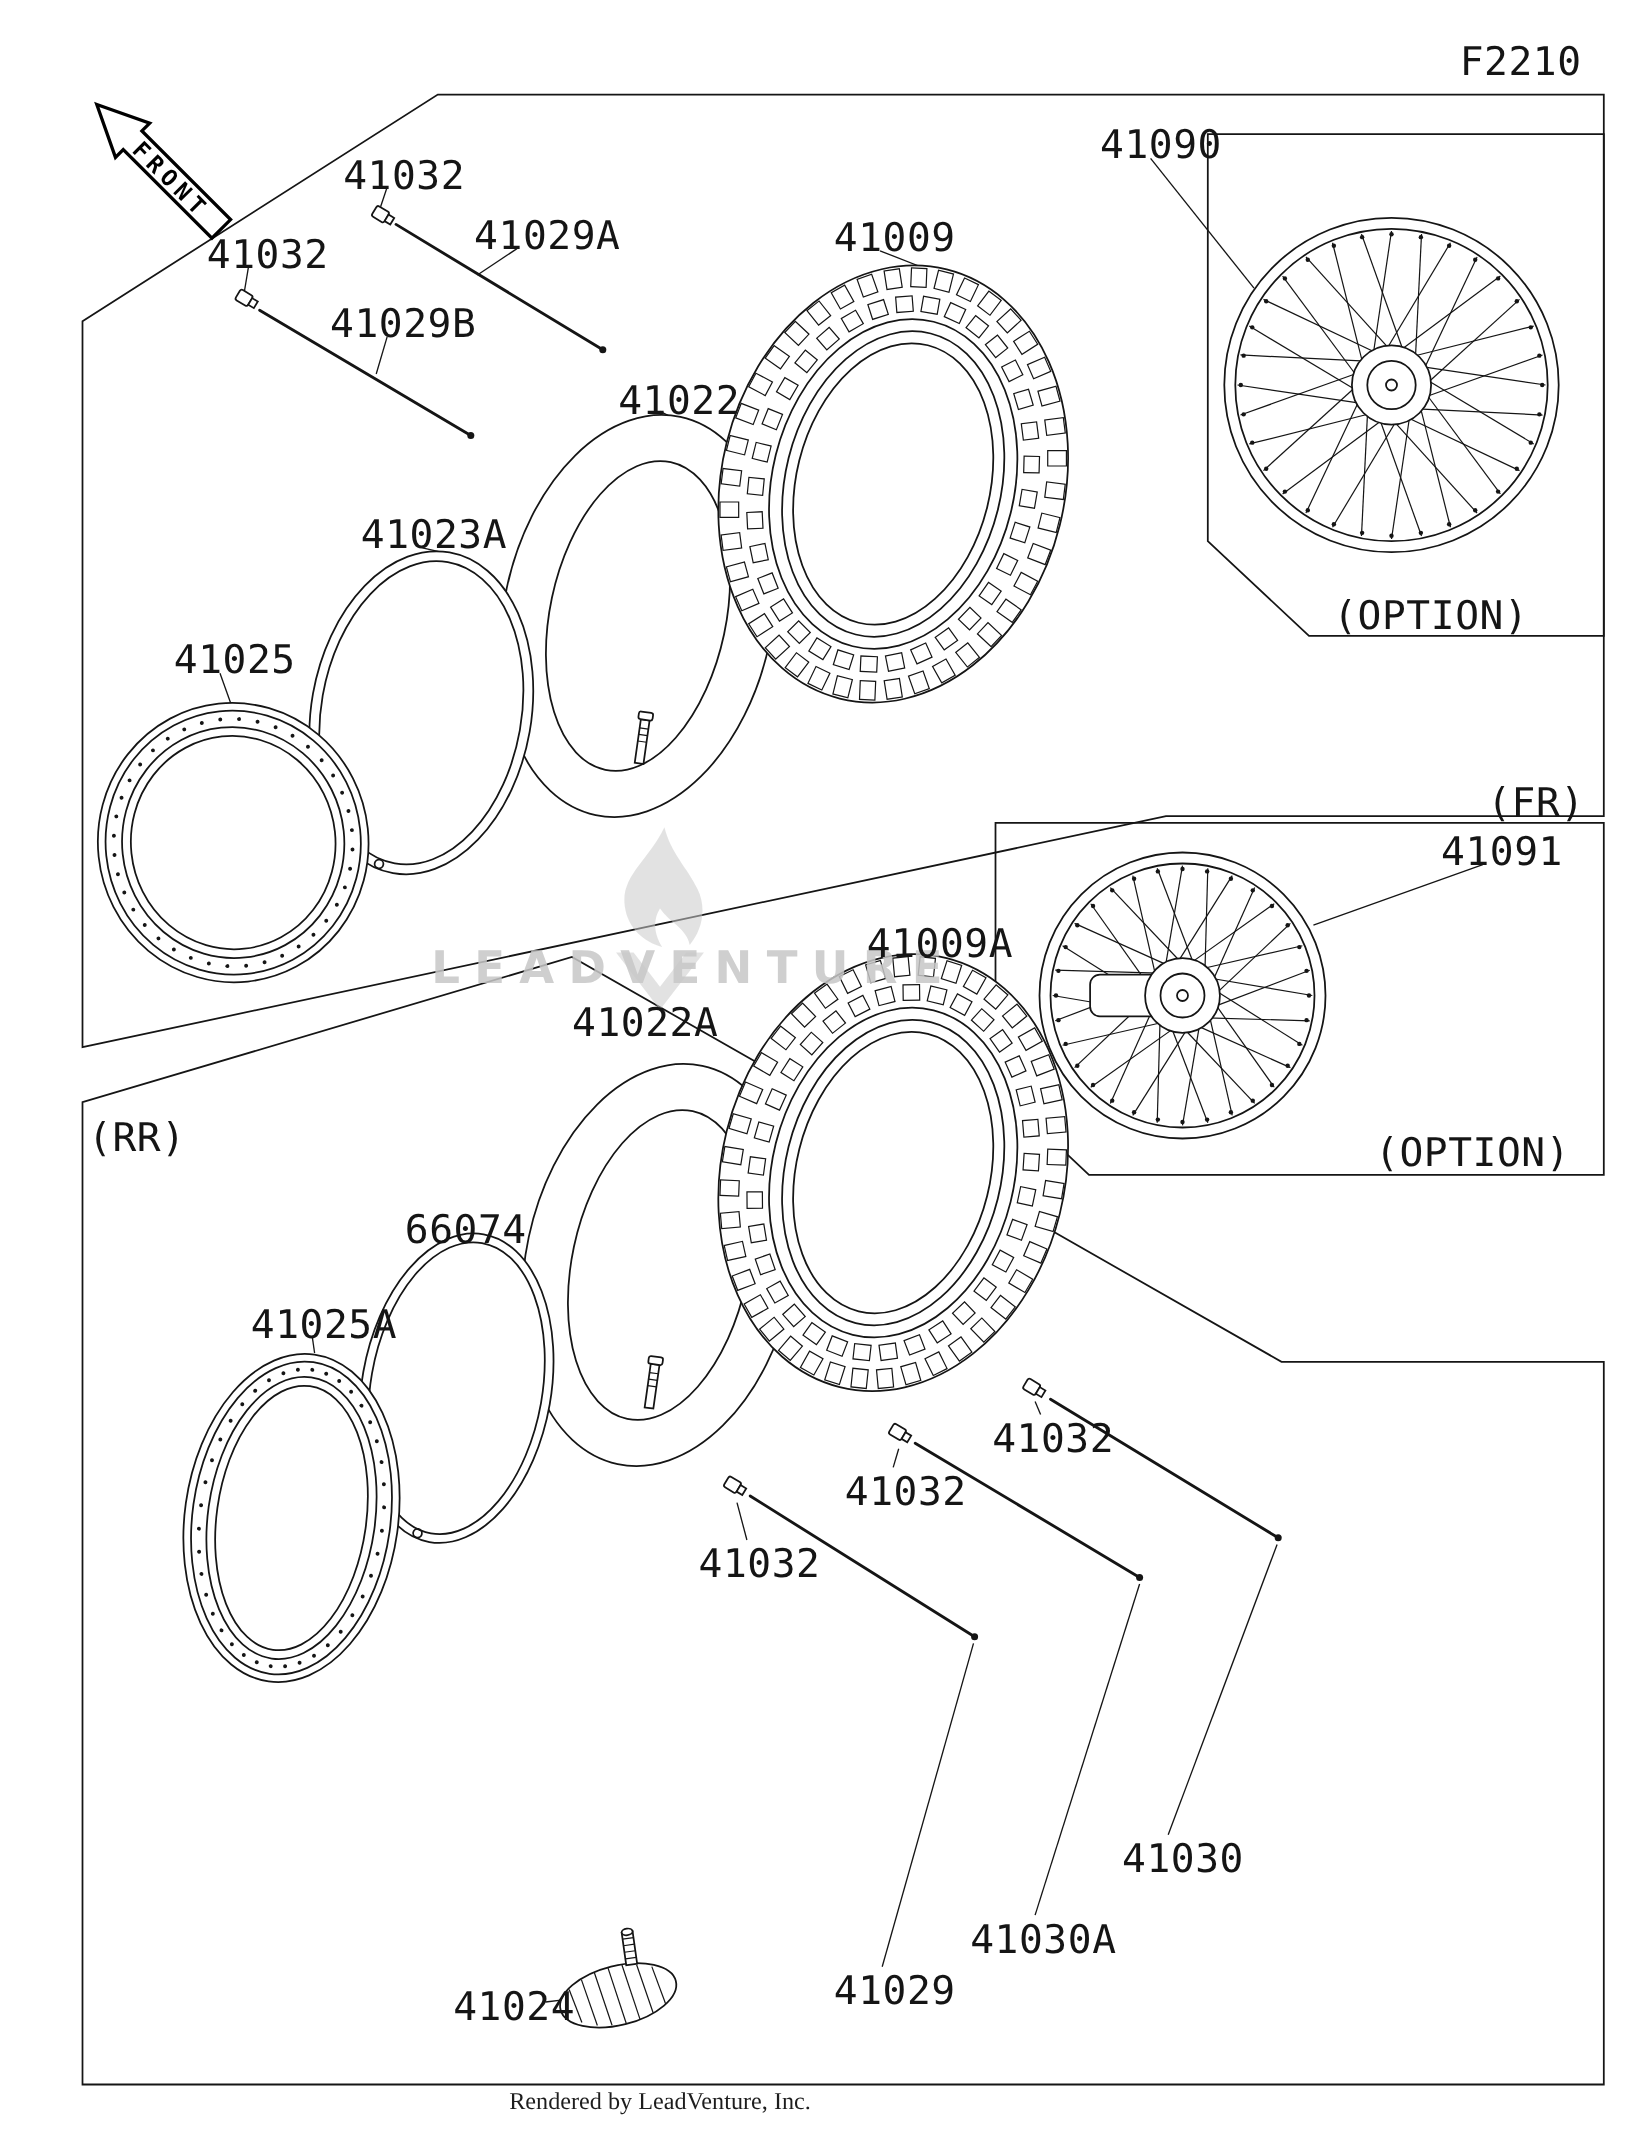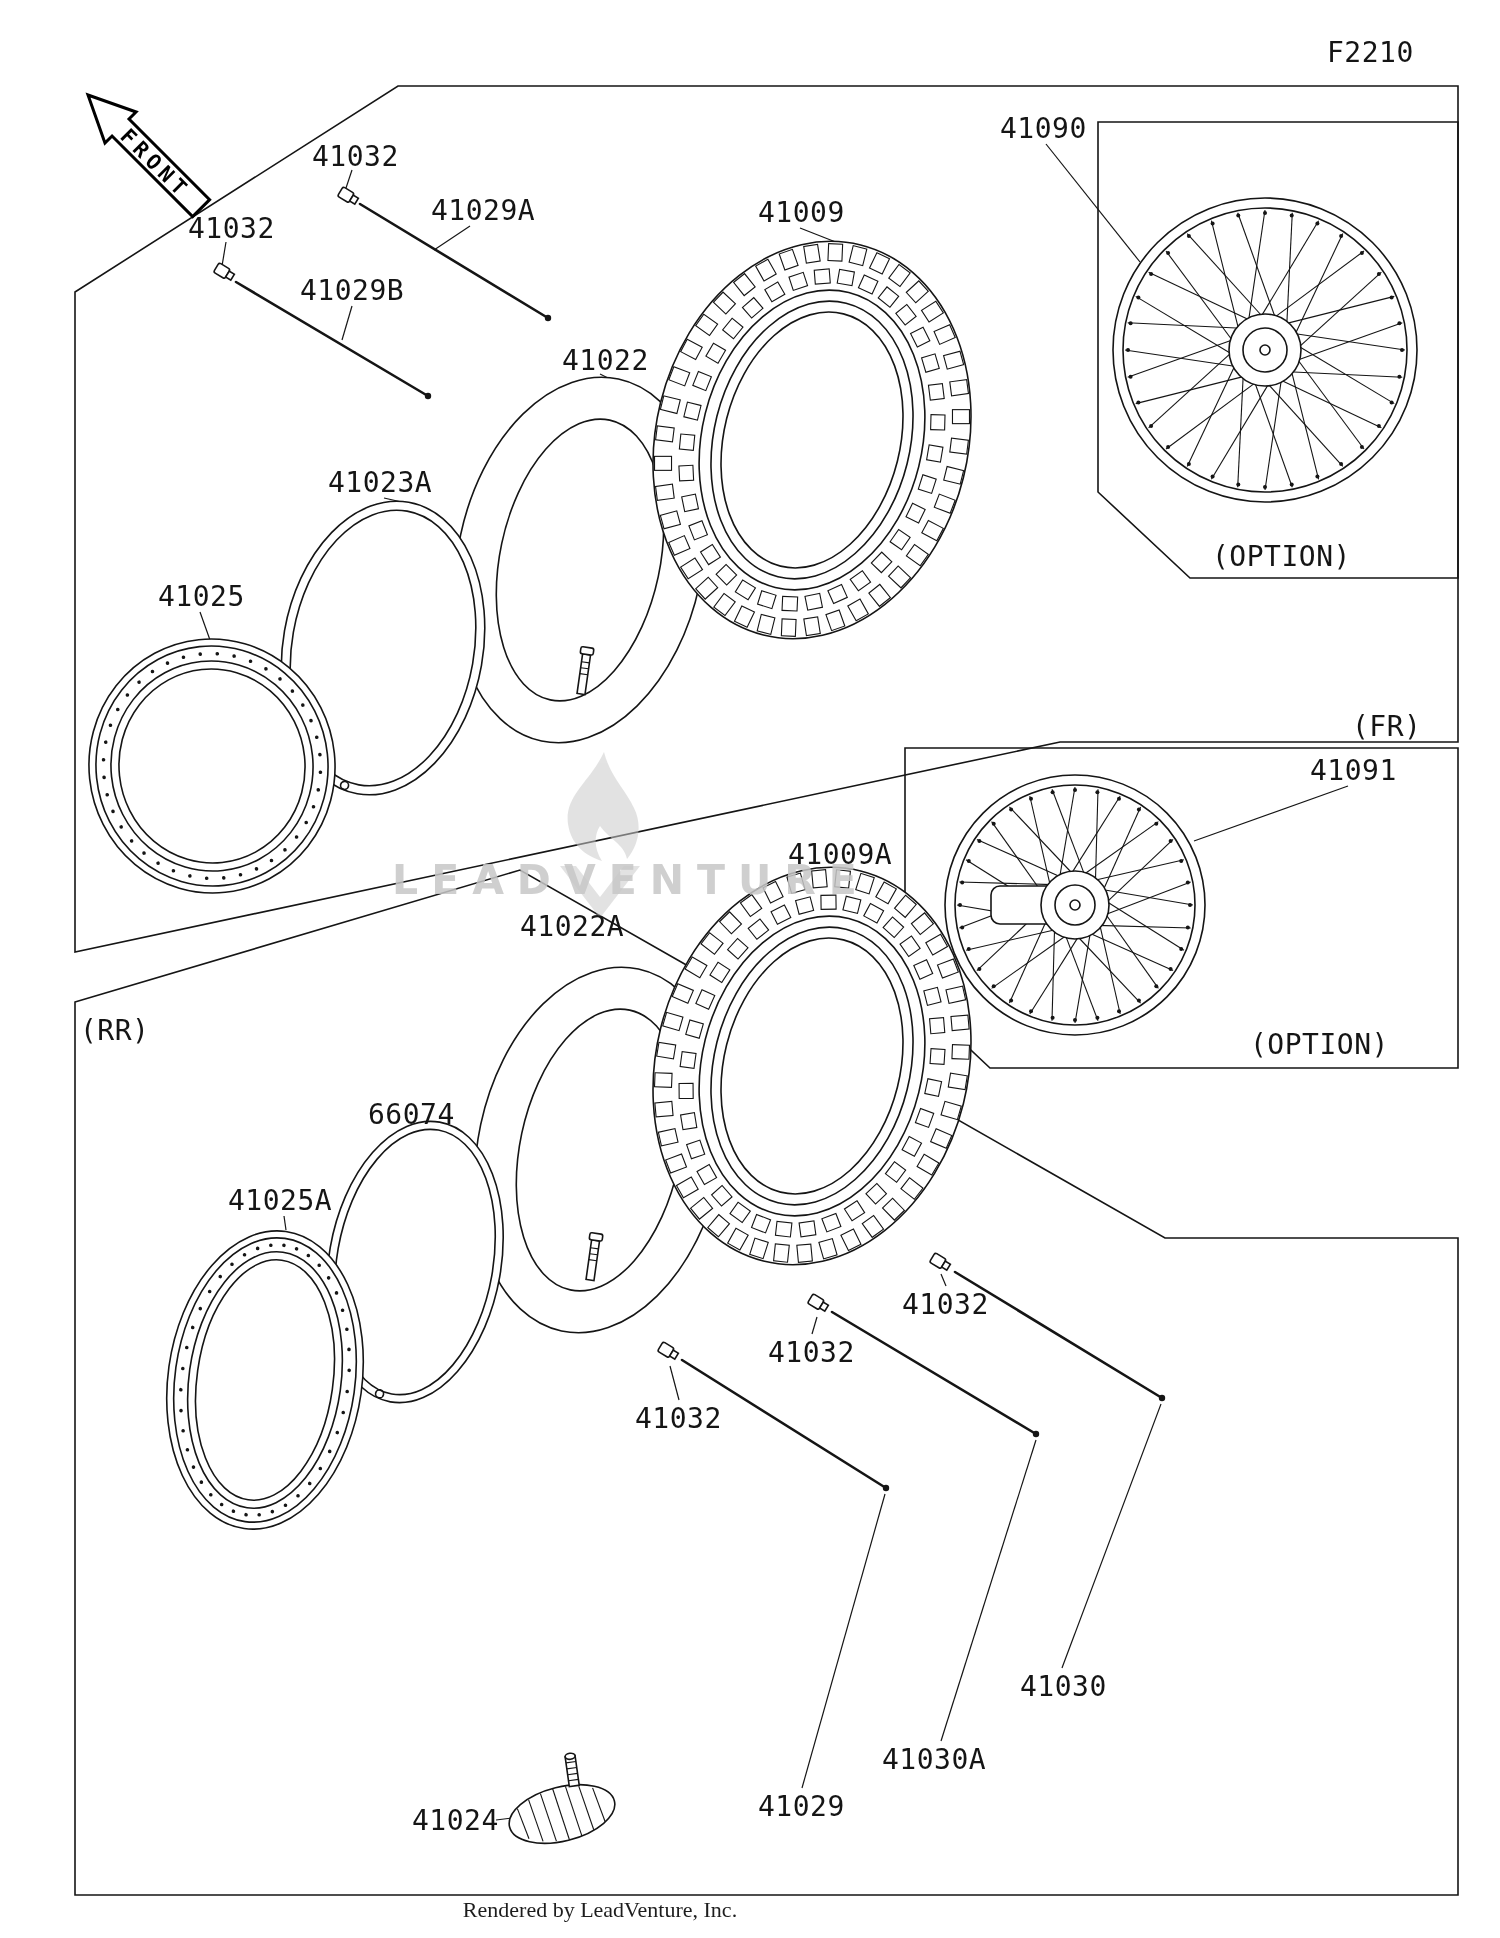--- a/index.html
+++ b/index.html
@@ -1,19 +1,19 @@
 <!DOCTYPE html>
 <html><head>
 <meta charset="utf-8">
 <style>
   html,body{margin:0;padding:0;background:#fff;}
   .stage{position:relative;width:1500px;height:1938px;background:#fff;overflow:hidden;
          font-family:"DejaVu Sans Mono",monospace;}
   .stage svg{position:absolute;left:0;top:0;}
-  .plabel{position:absolute;font-size:28px;color:#151515;letter-spacing:.5px;white-space:nowrap;
+  .plabel{position:absolute;font-size:36px;color:#151515;letter-spacing:.5px;white-space:nowrap;
           font-family:"DejaVu Sans Mono",monospace;}
   .wm{position:absolute;left:392px;top:856px;font-family:"DejaVu Sans",sans-serif;
       font-size:41px;letter-spacing:13px;color:#c7c7c7;opacity:.85;font-weight:700;white-space:nowrap;}
   .footer{position:absolute;left:300px;top:1897px;width:600px;text-align:center;
           font-family:Liberation Serif, serif;font-size:22px;color:#1d1d1d;}
   
   .ln{fill:none;stroke:#151515;stroke-width:1.6;}
   .lnw{fill:#fff;stroke:#151515;stroke-width:1.6;}
   .thin{fill:none;stroke:#151515;stroke-width:1.1;}
   .leader{stroke:#151515;stroke-width:1.2;}

